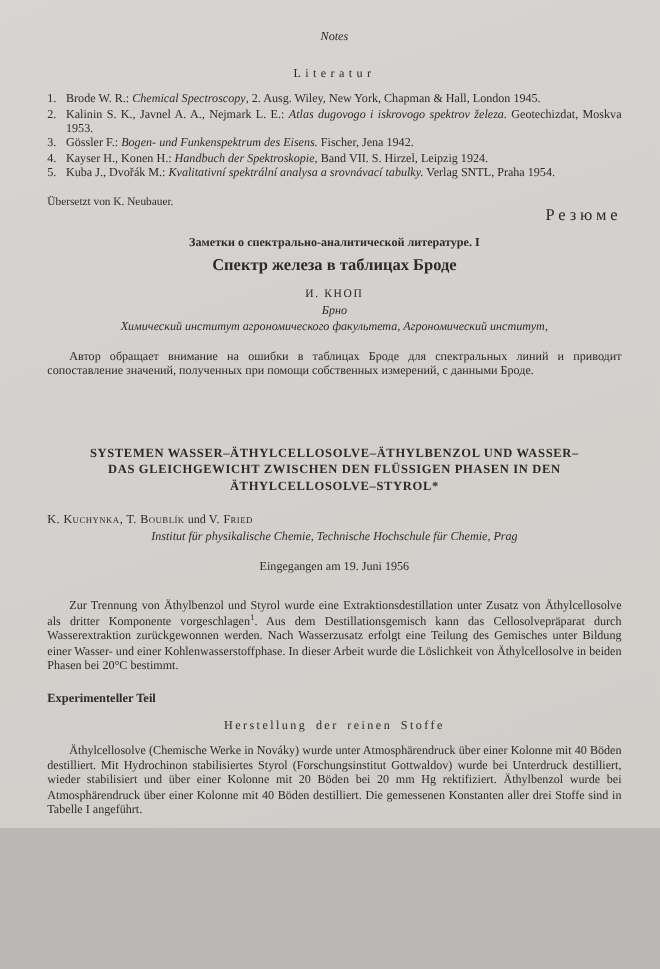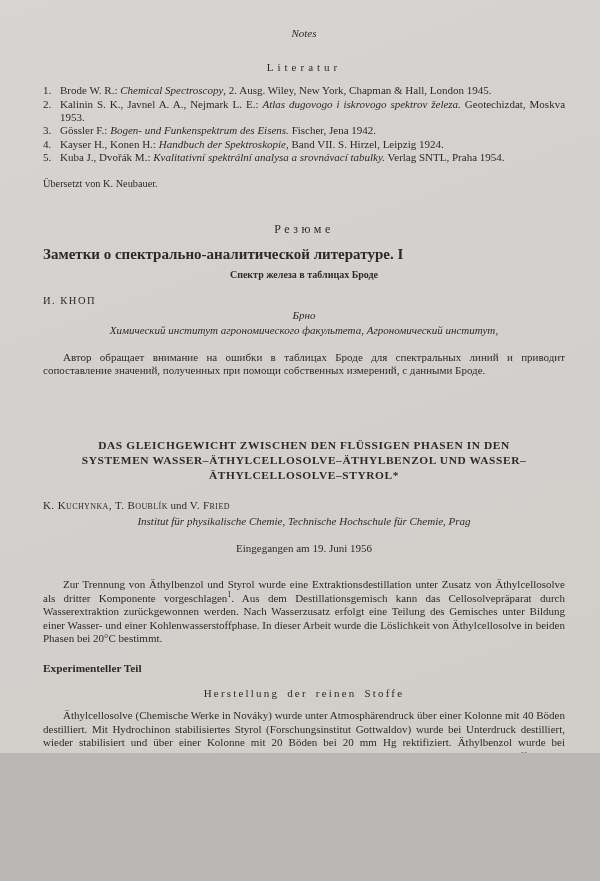--- a/index.html
+++ b/index.html
@@ -25,24 +25,24 @@
     text-align:center; letter-spacing:4px; margin-top:21px; font-size:11px;
   }
 
   .ref-list { margin-top:10px; }
   .ref-item { display:flex; margin-bottom:0.5px; }
   .ref-num { width:17px; flex:0 0 17px; }
   .ref-text { flex:1; text-align:justify; }
 
   .translator-note { margin-top:13px; font-size:10.3px; }
 
-  .rezjume-heading { text-align:center; letter-spacing:3.5px; margin-top:33px; font-size:12px; }
-  .ru-title1 { text-align:left; font-weight:bold; margin-top:12px; font-size:15px; }
-  .ru-title2 { text-align:center; font-weight:bold; margin-top:7px; font-size:10px; }
-  .ru-author { margin-top:13px; letter-spacing:1.5px; font-size:10.5px; }
+  .rezjume-heading { text-align:right; letter-spacing:3.5px; font-size:15px; }
+  .ru-title1 { text-align:center; font-weight:bold; margin-top:12px; font-size:11px; }
+  .ru-title2 { text-align:center; font-weight:bold; margin-top:7px; font-size:15px; }
+  .ru-author { text-align:center; margin-top:13px; letter-spacing:1.5px; font-size:10.5px; }
   .ru-affil { text-align:center; font-style:italic; margin-top:2px; line-height:12.5px; }
   .ru-abstract { margin-top:15px; text-align:justify; text-indent:20px; }
 
   .art-title { text-align:center; font-weight:bold; margin-top:61px; font-size:11.4px; line-height:15px; letter-spacing:0.6px; }
   .art-authors { text-align:left; margin-top:16px; font-size:11px;font-family:Liberation Serif, serif; }
   .art-affil { text-align:center; font-style:italic; margin-top:3px; }
   .art-received { text-align:center; margin-top:14px; }
 
   .paragraph { margin-top:23px; text-align:justify; line-height:13.6px; }
   .paragraph .indent, .indent { text-indent:20px; }
@@ -100,22 +100,22 @@
 
     <div class="rezjume-heading">Резюме</div>
     <div class="ru-title1">Заметки о спектрально-аналитической литературе. I</div>
     <div class="ru-title2">Спектр железа в таблицах Броде</div>
     <div class="ru-author">И. КНОП</div>
     <div class="ru-affil">Брно</div>
     <div class="ru-affil">Химический институт агрономического факультета, Агрономический институт,</div>
     <div class="ru-abstract">Автор обращает внимание на ошибки в таблицах Броде для спектральных линий и приводит сопоставление значений, полученных при помощи собственных измерений, с данными Броде.</div>
 
     <div class="art-title">
+      <div>SYSTEMEN WASSER–ÄTHYLCELLOSOLVE–ÄTHYLBENZOL UND WASSER–</div>
       <div>DAS GLEICHGEWICHT ZWISCHEN DEN FLÜSSIGEN PHASEN IN DEN</div>
-      <div>SYSTEMEN WASSER–ÄTHYLCELLOSOLVE–ÄTHYLBENZOL UND WASSER–</div>
       <div>ÄTHYLCELLOSOLVE–STYROL*</div>
     </div>
 
     <div class="art-authors"><span class="sc">K. Kuchynka, T. Boublík</span><span> und </span><span class="sc">V. Fried</span></div>
 
     <div class="art-affil">Institut für physikalische Chemie, Technische Hochschule für Chemie, Prag</div>
     <div class="art-received">Eingegangen am 19. Juni 1956</div>
 
     <div class="paragraph indent"><span>Zur Trennung von Äthylbenzol und Styrol wurde eine Extraktionsdestillation unter Zusatz von Äthylcellosolve als dritter Komponente vorgeschlagen</span><sup>1</sup><span>. Aus dem Destillationsgemisch kann das Cellosolvepräparat durch Wasserextraktion zurückgewonnen werden. Nach Wasserzusatz erfolgt eine Teilung des Gemisches unter Bildung einer Wasser- und einer Kohlenwasserstoffphase. In dieser Arbeit wurde die Löslichkeit von Äthylcellosolve in beiden Phasen bei 20°C bestimmt.</span></div>
 

